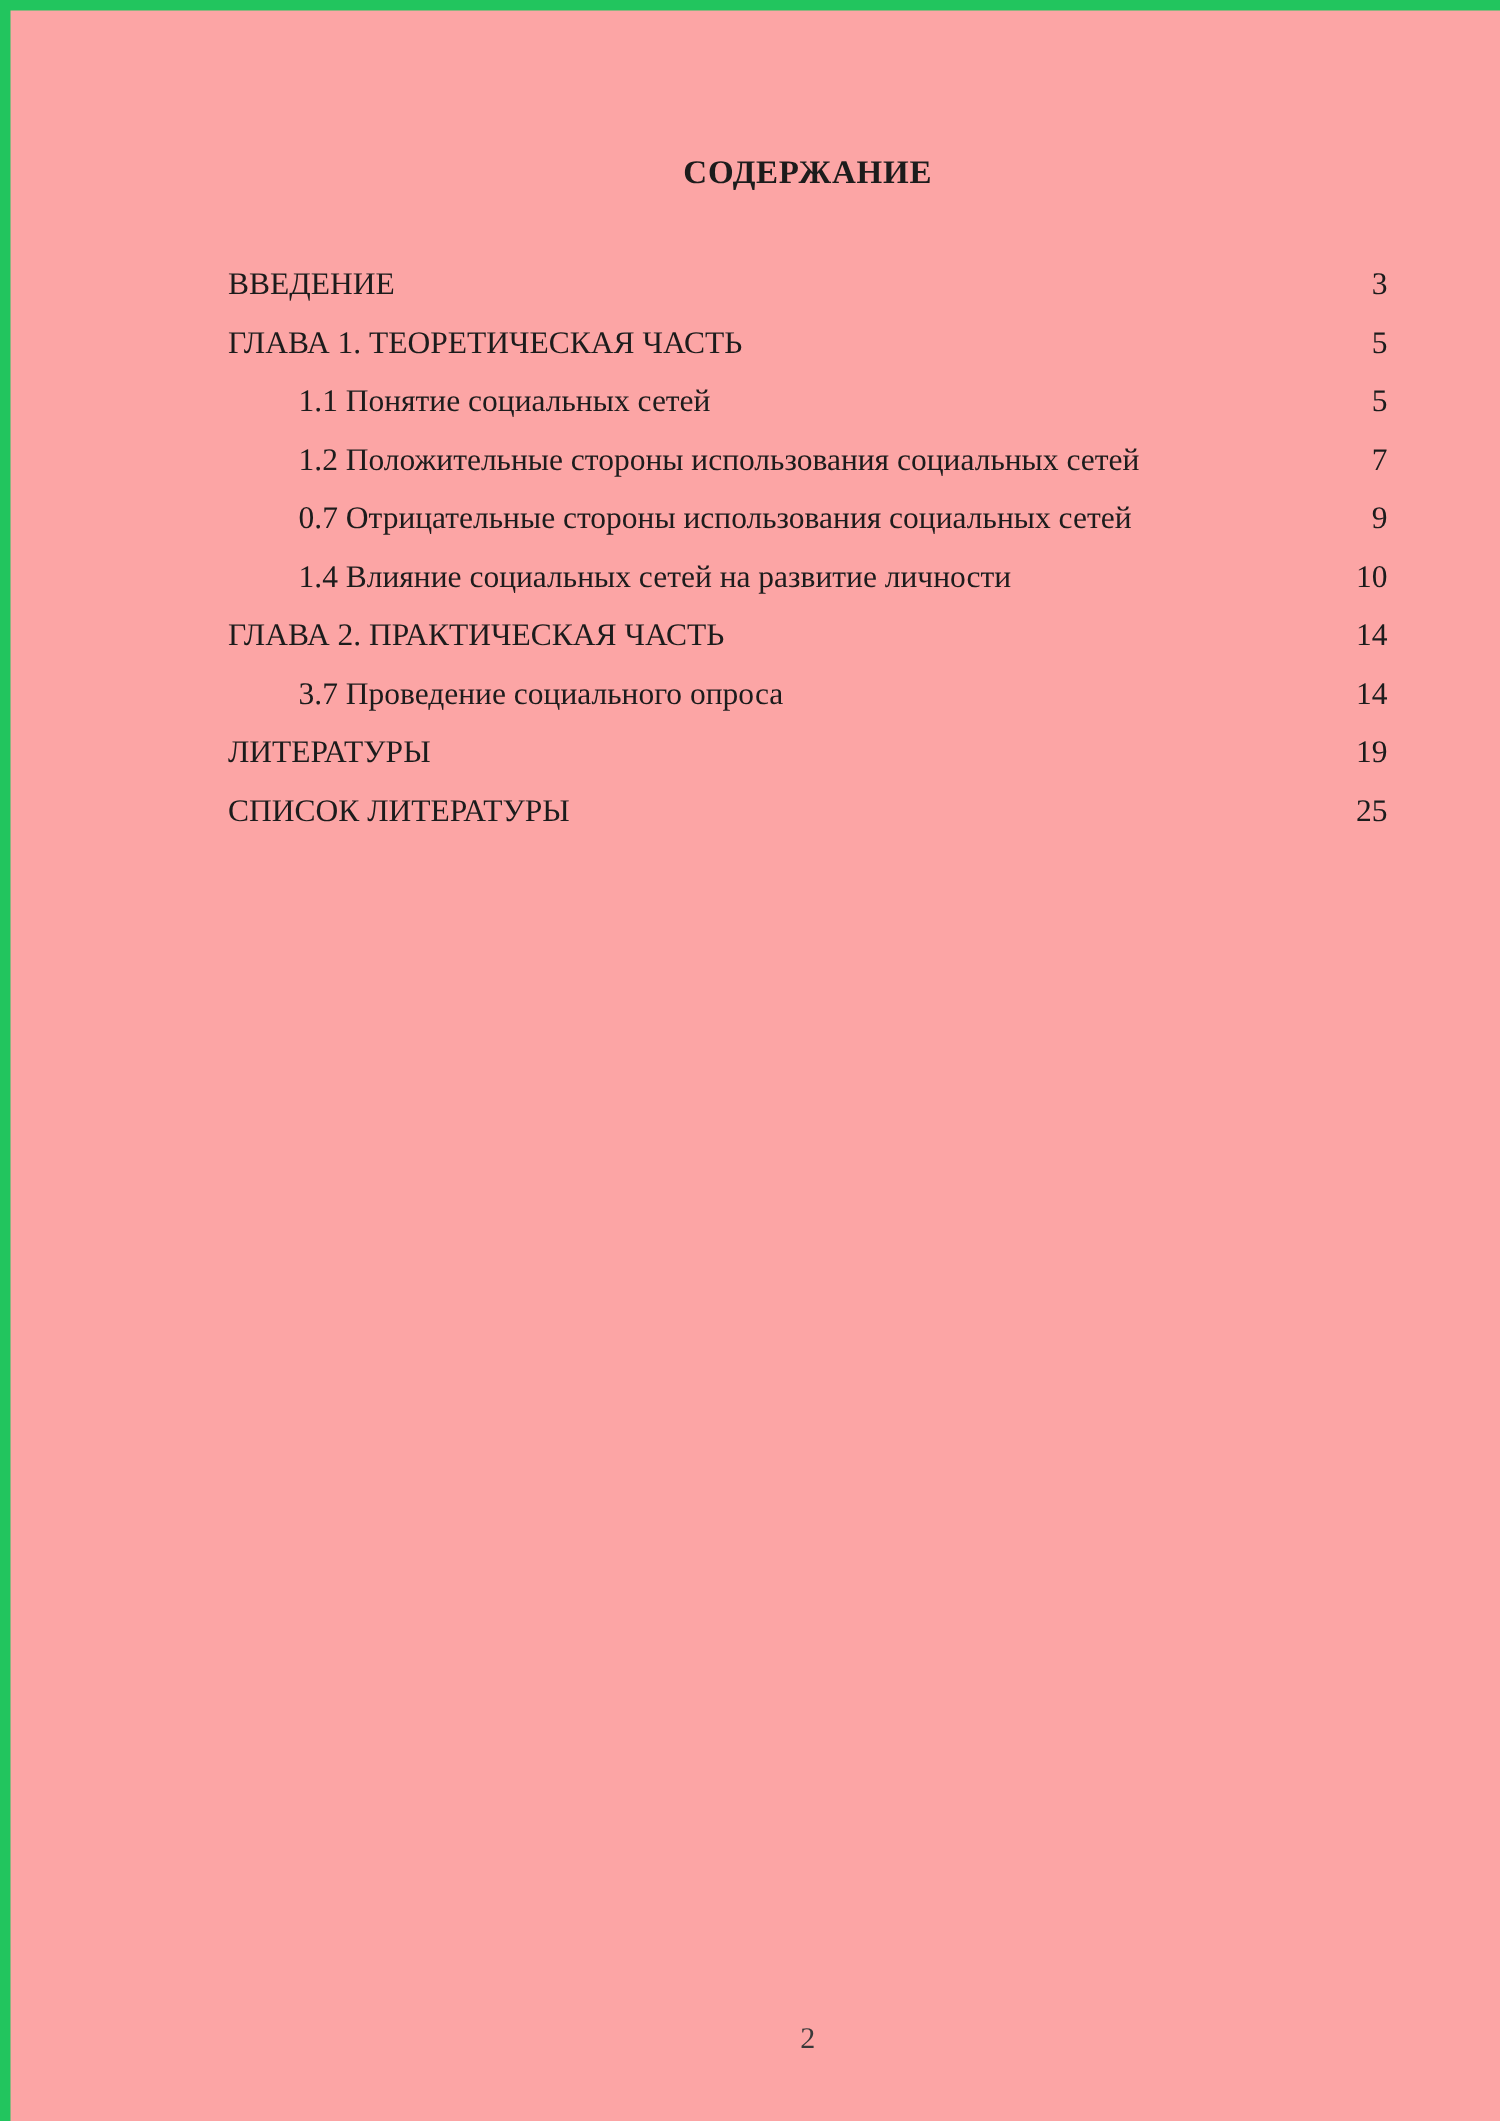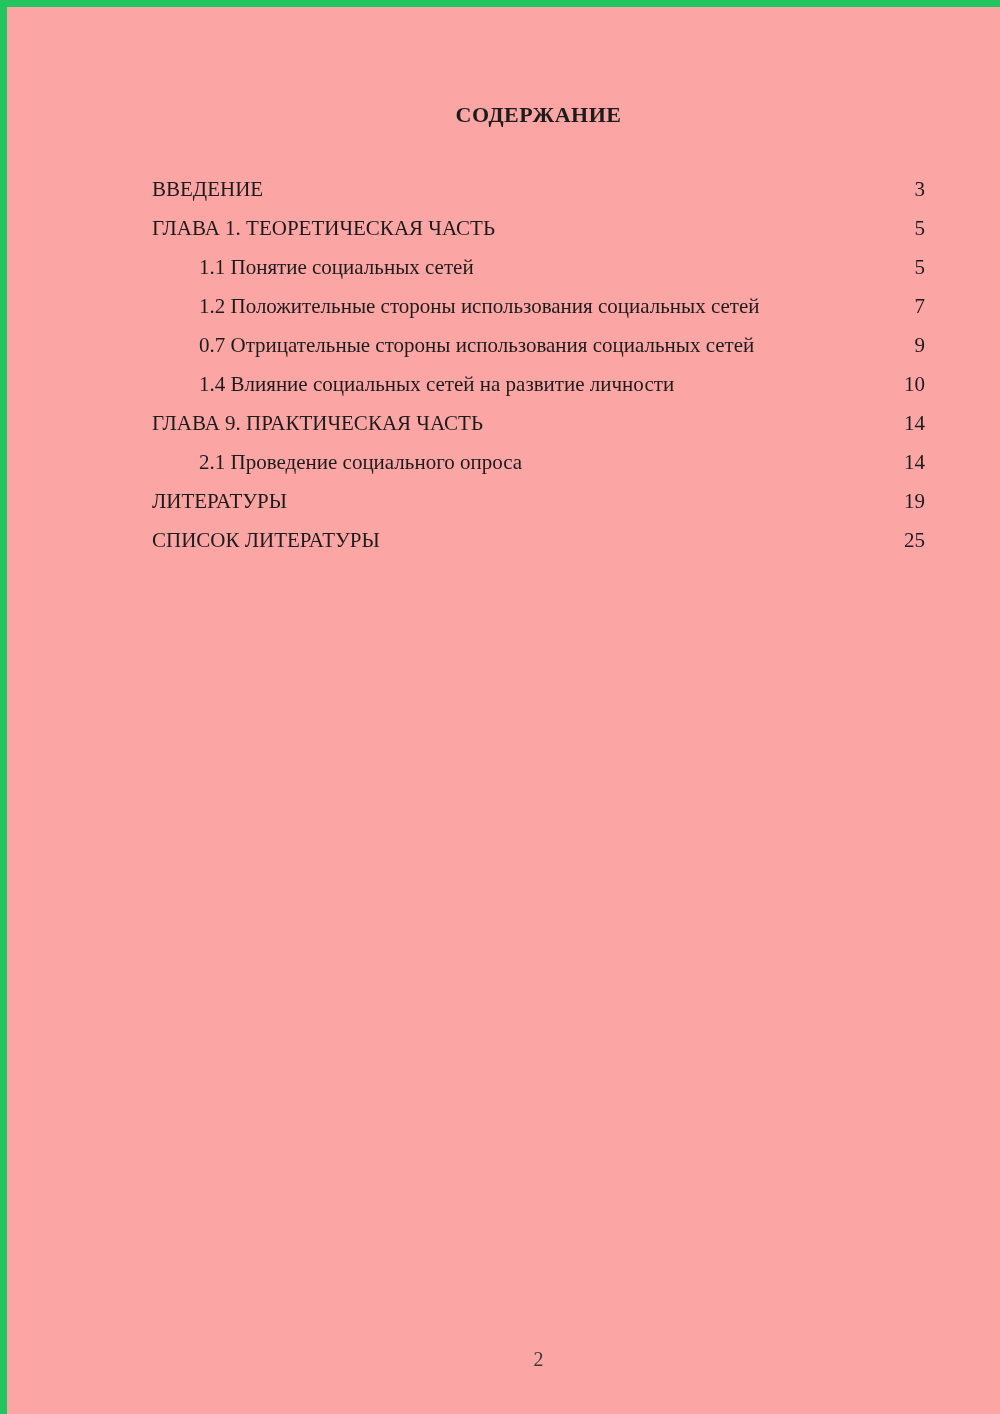--- a/index.html
+++ b/index.html
@@ -99,26 +99,26 @@
         <span class="toc-label">0.7 Отрицательные стороны использования социальных сетей</span>
         <span class="toc-page">9</span>
       </div>
 
       <div class="toc-row indent">
         <span class="toc-label">1.4 Влияние социальных сетей на развитие личности</span>
         <span class="toc-page">10</span>
       </div>
 
       <div class="toc-row">
-        <span class="toc-label">ГЛАВА 9. ПРАКТИЧЕСКАЯ ЧАСТЬ</span>
+        <span class="toc-label">ГЛАВА 2. ПРАКТИЧЕСКАЯ ЧАСТЬ</span>
         <span class="toc-page">14</span>
       </div>
 
       <div class="toc-row indent">
-        <span class="toc-label">2.1 Проведение социального опроса</span>
+        <span class="toc-label">3.7 Проведение социального опроса</span>
         <span class="toc-page">14</span>
       </div>
 
 
       <div class="toc-row">
         <span class="toc-label">ЛИТЕРАТУРЫ</span>
         <span class="toc-page">19</span>
       </div>
 
       <div class="toc-row">

